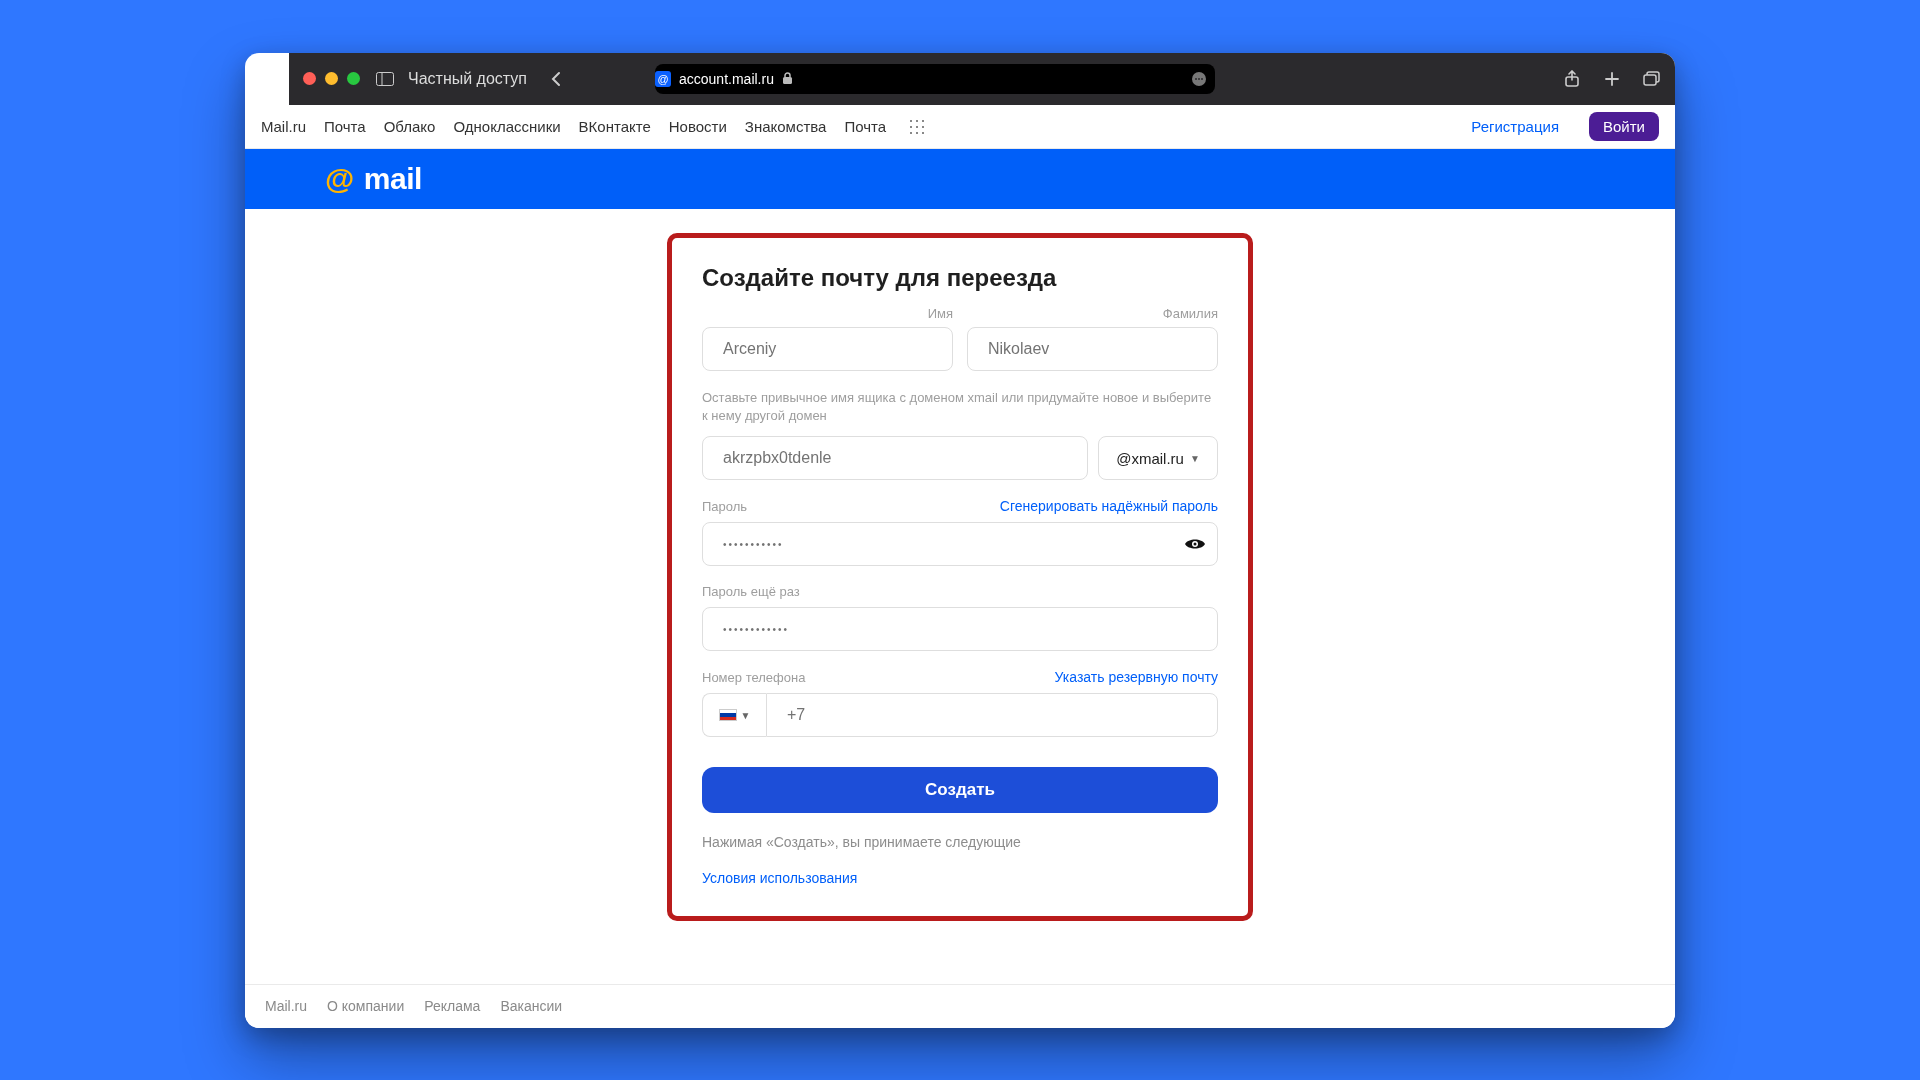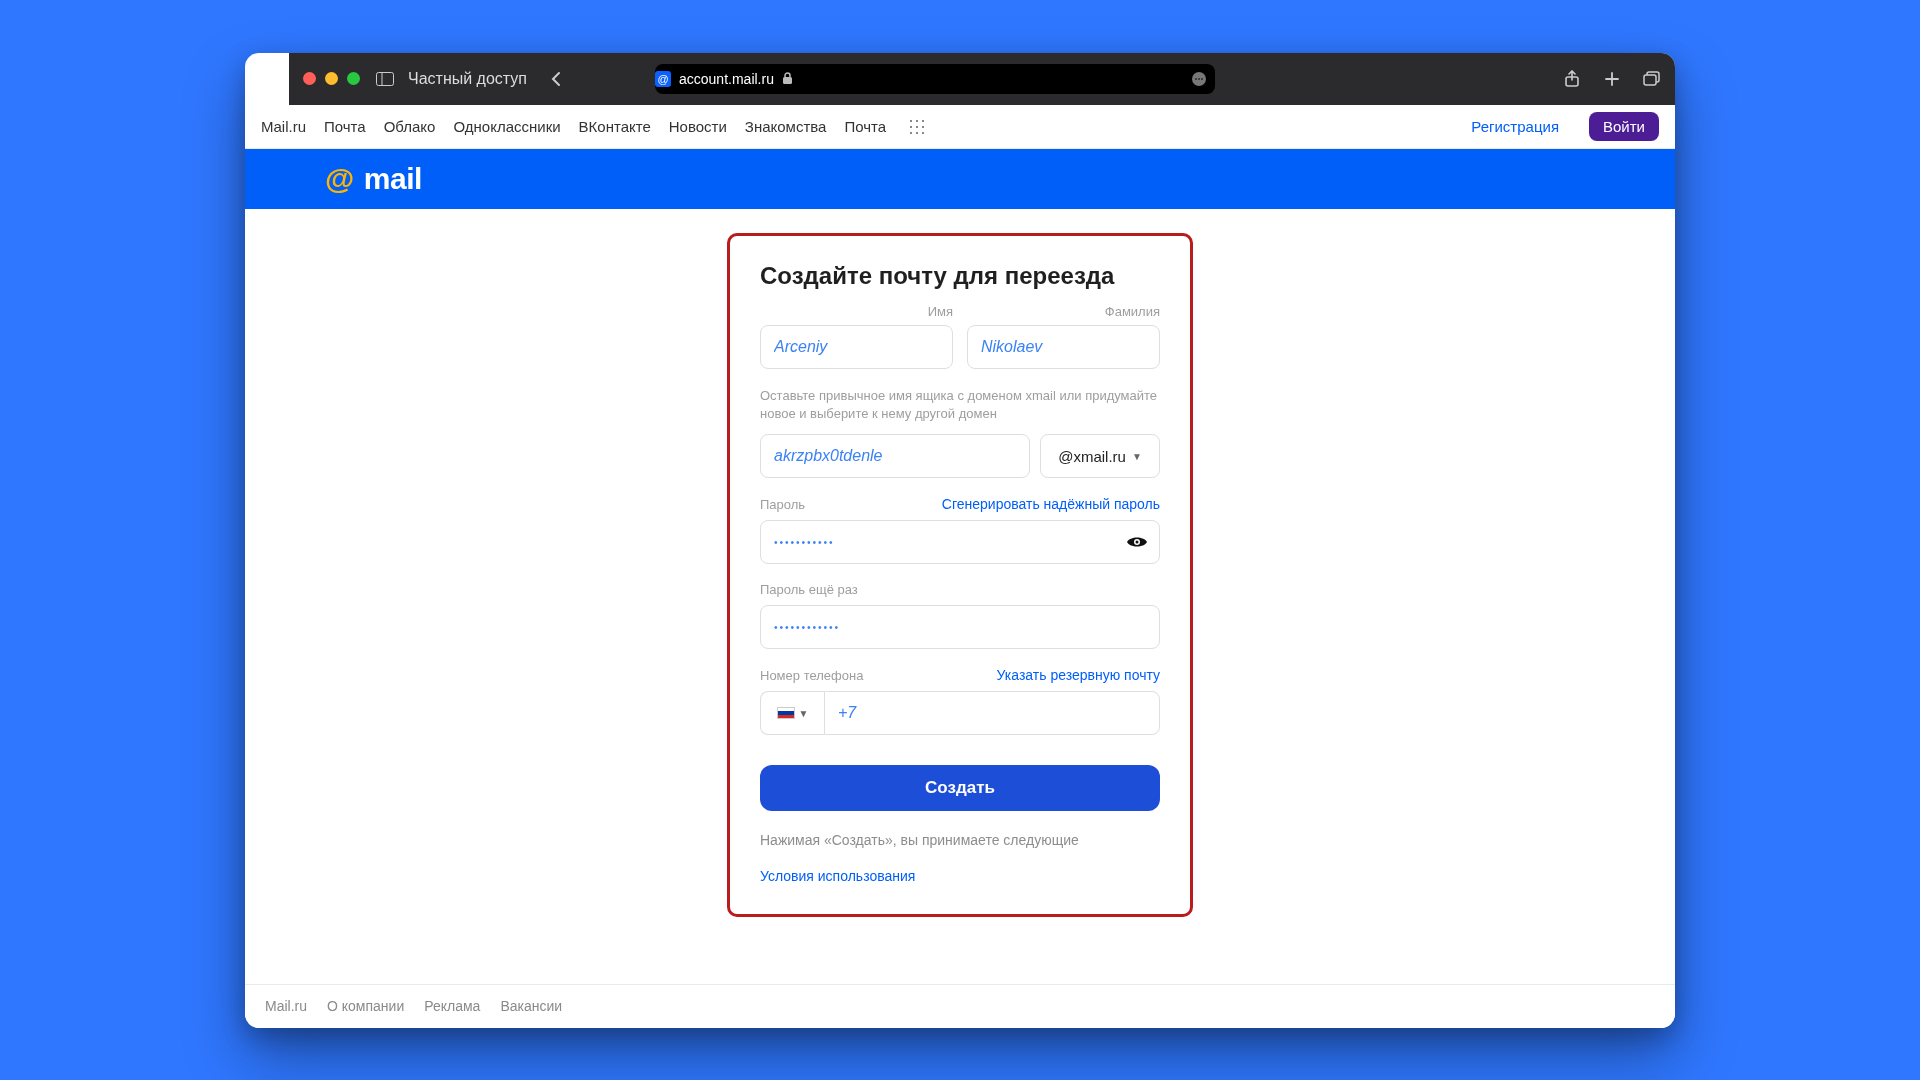--- a/index.html
+++ b/index.html
@@ -53,29 +53,29 @@
   }
 
   .brandbar {
     height: 60px; background:#005ff9; display:flex; align-items:center; padding: 0 80px;
   }
   .logo { display:flex; align-items:center; gap:10px; color:#fff; font-size:30px; font-weight:600; letter-spacing:-.5px; }
   .logo .at { color:#ffb400; font-size:30px; font-weight:700; }
 
   .content { flex:1; display:flex; align-items:flex-start; justify-content:center; padding-top: 24px; background:#fff; }
   .card {
-    width: 466px; border:3px solid #b91c1c; border-radius: 10px; padding: 26px 30px 28px;
+    width: 586px; border:5px solid #b91c1c; border-radius: 10px; padding: 26px 30px 28px;
   }
   .card h1 { font-size: 24px; font-weight:700; color:#1f1f1f; margin-bottom: 14px; }
   .row { display:flex; gap: 14px; }
   .field { flex:1; display:flex; flex-direction:column; gap:6px;align-items:flex-end; }
   .label { font-size: 13px; color:#9e9e9e; }
   .input, .password, .phone-input {
-    height: 44px; border:1px solid #dedede; border-radius:8px; padding: 0 13px;
-    font-size: 16px; color:#3b82f6; display:flex; align-items:center; width:100%;font-style:italic;
+    height: 44px; border:1px solid #dedede; border-radius:8px; padding: 0 20px;
+    font-size: 16px; color:#737373; display:flex; align-items:center; width:100%;
   }
   input.input { outline:none; }
   .hint { font-size: 13px; color:#9e9e9e; margin-top: 18px; line-height:1.45; }
   .emailrow { display:flex; gap:10px; margin-top:10px; align-items:stretch; }
   .emailrow .input { flex:1; }
   .domain-sel {
     flex: 0 0 120px; height:44px; border:1px solid #dedede; border-radius:8px;
     display:flex; align-items:center; justify-content:center; gap:6px; font-size:15px; color:#222; cursor:pointer;
   }
   .labelrow { display:flex; justify-content:space-between; align-items:baseline; margin-top: 18px; }

